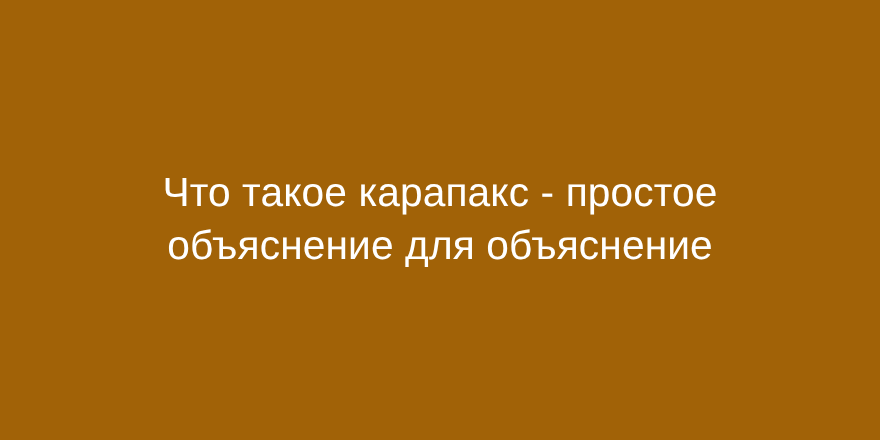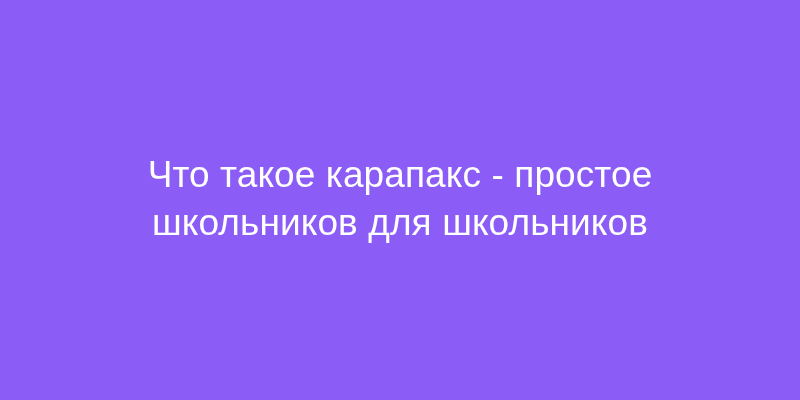--- a/index.html
+++ b/index.html
@@ -34,18 +34,18 @@
     font-size: 37px;
     line-height: 48px;
     font-weight: 400;
     letter-spacing: 0.1px;
     white-space: nowrap;
   }
 </style>
 </head>
 <body>
 
-<div class="card" style="background-color: #8b5cf6;">
+<div class="card" style="background-color: #a16207;">
   <div class="title-block">
     <span class="title-line" style="color: rgb(255, 255, 255);">Что такое карапакс - простое</span>
-    <span class="title-line" style="color: rgb(255, 255, 255);">школьников для школьников</span>
+    <span class="title-line" style="color: rgb(255, 255, 255);">объяснение для объяснение</span>
   </div>
 </div>
 
 </body></html>

